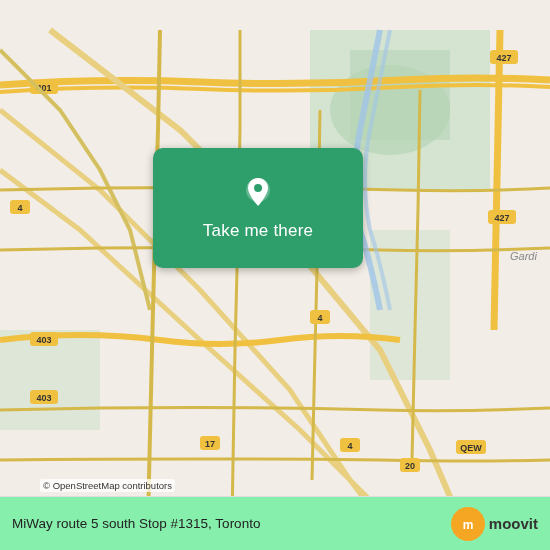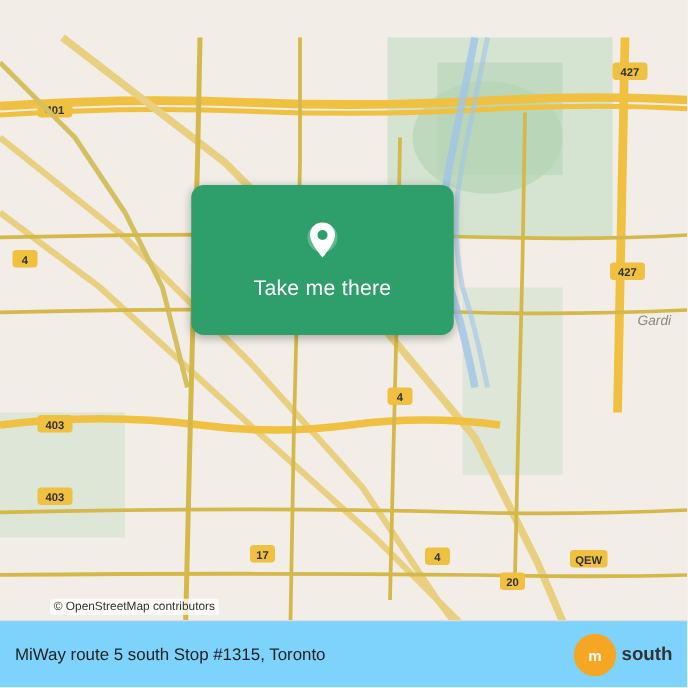--- a/index.html
+++ b/index.html
@@ -64,21 +64,21 @@
       font-weight: 500;
       letter-spacing: 0.2px;
     }
 
     
     #info-bar {
       position: absolute;
       bottom: 0;
       left: 0;
       right: 0;
-      background: #7dd3fc;
+      background: #86efac;
       height: 54px;
       display: flex;
       align-items: center;
       padding: 0 12px;
       gap: 10px;
       border-top: 1px solid #ddd;
       z-index: 10;
     }
 
     #info-bar .route-text {
@@ -206,16 +206,16 @@
   </div>
 
   <div id="info-bar">
     <span class="route-text">MiWay route 5 south Stop #1315, Toronto</span>
     <div class="moovit-logo">
 
       <svg class="logo-icon" viewBox="0 0 34 34" xmlns="http://www.w3.org/2000/svg">
         <circle cx="17" cy="17" r="17" fill="#f5a623"></circle>
         <text x="17" y="22" text-anchor="middle" font-size="12" font-weight="bold" fill="white">m</text>
       </svg>
-      <span class="logo-text">south</span>
+      <span class="logo-text">moovit</span>
     </div>
   </div>
 </div>
 
 </body></html>

